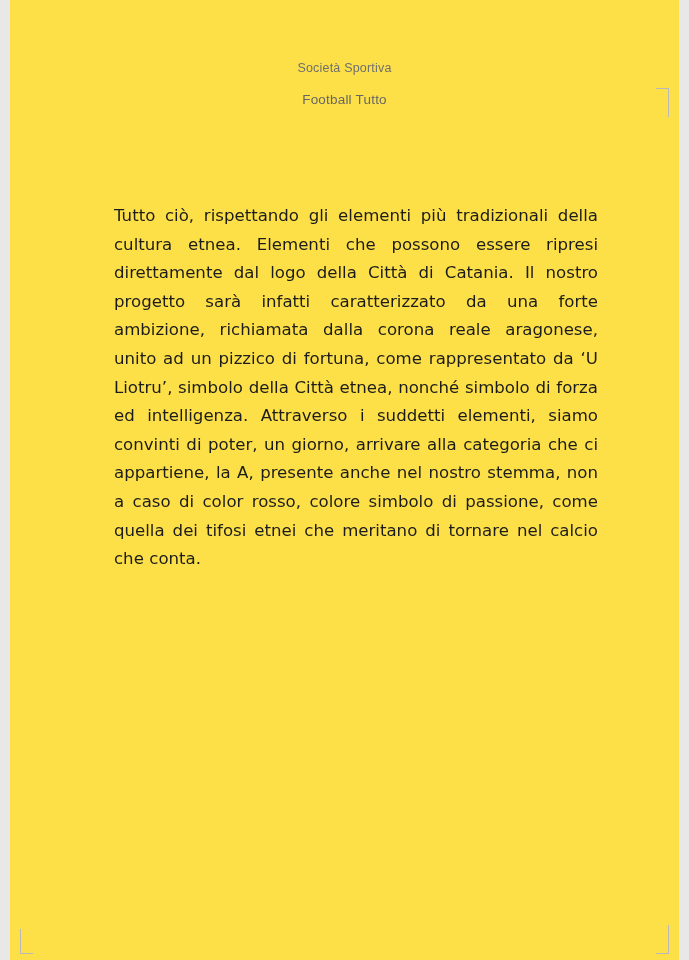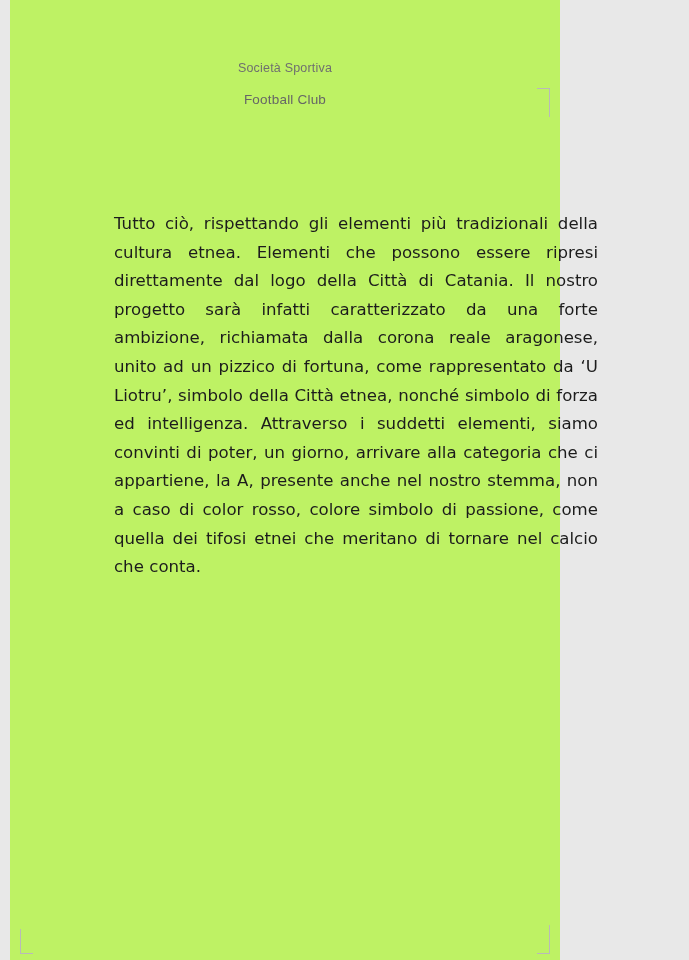--- a/index.html
+++ b/index.html
@@ -10,23 +10,23 @@
   body {
     width: 689px;
     height: 960px;
     font-family: "Liberation Sans", sans-serif;
     overflow: hidden;
   }
   .page {
     position: absolute;
     left: 10px;
     top: 0px;
-    width: 550px;
+    width: 669px;
     height: 960px;
-    background: #bef264;
+    background: #fde047;
     box-sizing: border-box;
   }
   
   .crop-mark {
     position: absolute;
     width: 12px;
     height: 28px;
     border-color: #b9b9b9;
     border-style: solid;
     border-width: 0;
@@ -68,21 +68,20 @@
     color: #666666;
     letter-spacing: 0.2px;
     line-height: 20px;
     margin-top: 12px;
   }
   .body-area {
     position: absolute;
     top: 202px;
     left: 104px;
     width: 484px;
-    margin-top: 8px;
   }
   .para {
     font-family: "DejaVu Sans", sans-serif;
     font-size: 16.6px;
     line-height: 28.6px;
     color: #1c1c1c;
     text-align: justify;
     margin: 0 0 26px 0;
     word-spacing: 0.2px;
   }
@@ -94,20 +93,20 @@
 <body>
 
 <div class="page">
 
   <div class="crop-mark crop-tr"></div>
   <div class="crop-mark crop-br"></div>
   <div class="crop-mark crop-bl"></div>
 
   <div class="header-block">
     <div class="header-line-1">Società Sportiva</div>
-    <div class="header-line-2">Football Club</div>
+    <div class="header-line-2">Football Tutto</div>
   </div>
 
   <div class="body-area">
     <p class="para">Tutto ciò, rispettando gli elementi più tradizionali della cultura etnea. Elementi che possono essere ripresi direttamente dal logo della Città di Catania. Il nostro progetto sarà infatti caratterizzato da una forte ambizione, richiamata dalla corona reale aragonese, unito ad un pizzico di fortuna, come rappresentato da ‘U Liotru’, simbolo della Città etnea, nonché simbolo di forza ed intelligenza. Attraverso i suddetti elementi, siamo convinti di poter, un giorno, arrivare alla categoria che ci appartiene, la A, presente anche nel nostro stemma, non a caso di color rosso, colore simbolo di passione, come quella dei tifosi etnei che meritano di tornare nel calcio che conta.</p>
   </div>
 
 </div>
 
 </body></html>

